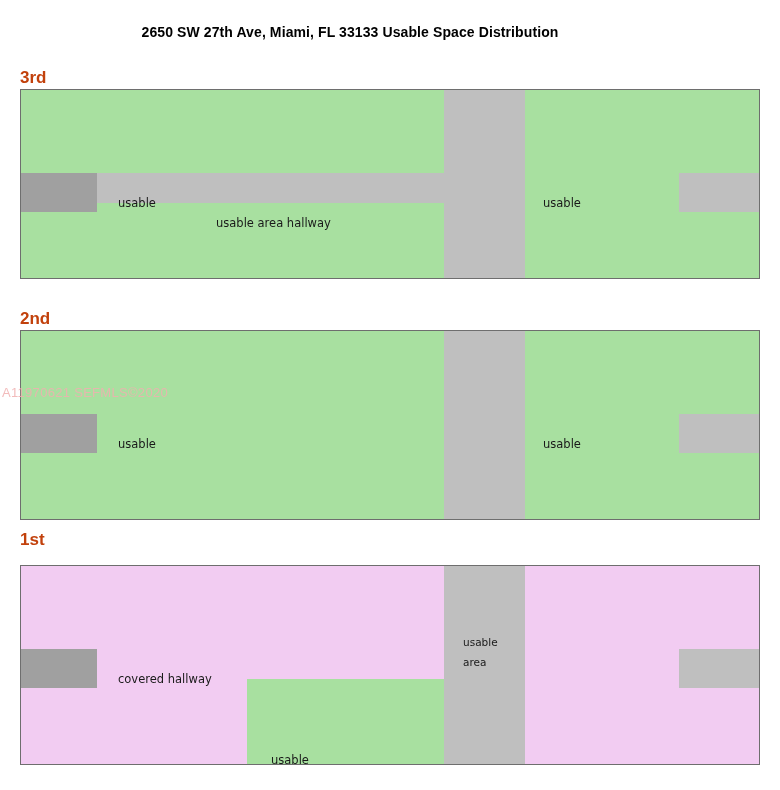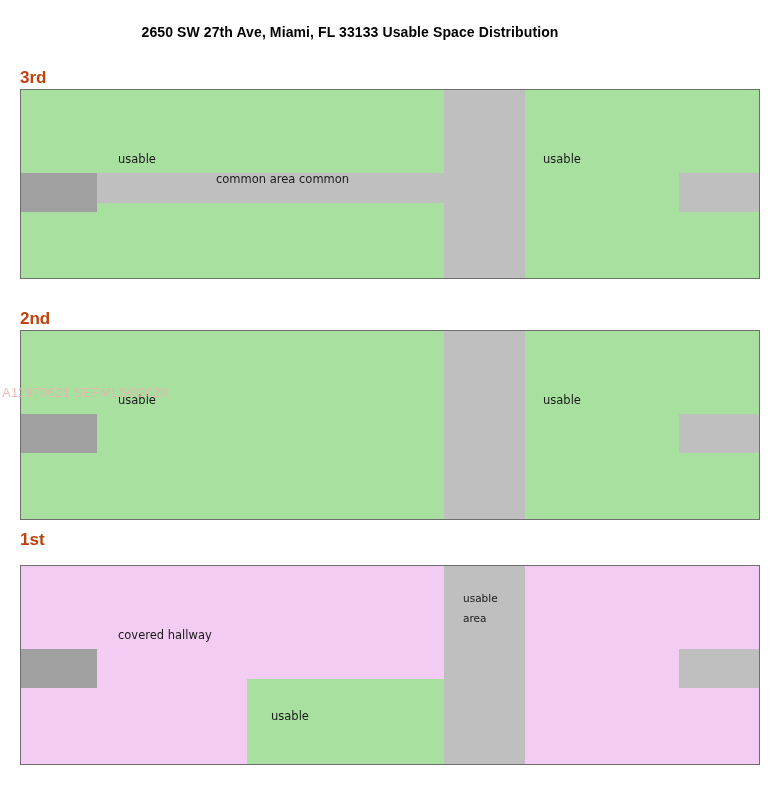--- a/index.html
+++ b/index.html
@@ -41,20 +41,21 @@
   .zone {
     position: absolute;
     box-sizing: border-box;
   }
   .zone-label {
     position: absolute;
     font-family: "DejaVu Sans", sans-serif;
     font-size: 11.5px;
     color: #1a1a1a;
     white-space: nowrap;
+    margin-top: 44px;
   }
   .zone-label.small {
     font-size: 10.5px;
   }
   .watermark {
     position: absolute;
     left: 2px;
     top: 385px;
     font-size: 13px;
     font-family: "Liberation Sans", sans-serif;
@@ -78,21 +79,21 @@
 
   <div class="zone" style="left:423px; top:0; width:81px; height:188px; background:#bfbfbf;"></div>
 
   <div class="zone" style="left:0px; top:83px; width:423px; height:30px; background:#bfbfbf;"></div>
 
   <div class="zone" style="left:0px; top:83px; width:76px; height:39px; background:#a0a0a0;"></div>
 
   <div class="zone" style="left:658px; top:83px; width:80px; height:39px; background:#bfbfbf;"></div>
 
   <div class="zone-label" style="left:97px; top:62px;">usable</div>
-  <div class="zone-label" style="left:195px; top:82px;">common area common</div>
+  <div class="zone-label" style="left:195px; top:82px;">usable area hallway</div>
   <div class="zone-label" style="left:522px; top:62px;">usable</div>
 </div>
 
 <div class="floor-label" style="left:20px; top:309px;">2nd</div>
 
 <div class="floor-plan" id="floor-2nd" style="left:20px; top:330px; width:740px; height:190px;">
   <div class="zone" style="left:0; top:0; width:423px; height:188px; background:#a8e0a0;"></div>
   <div class="zone" style="left:504px; top:0; width:234px; height:188px; background:#a8e0a0;"></div>
   <div class="zone" style="left:423px; top:0; width:81px; height:188px; background:#bfbfbf;"></div>
   <div class="zone" style="left:0px; top:83px; width:76px; height:39px; background:#a0a0a0;"></div>

